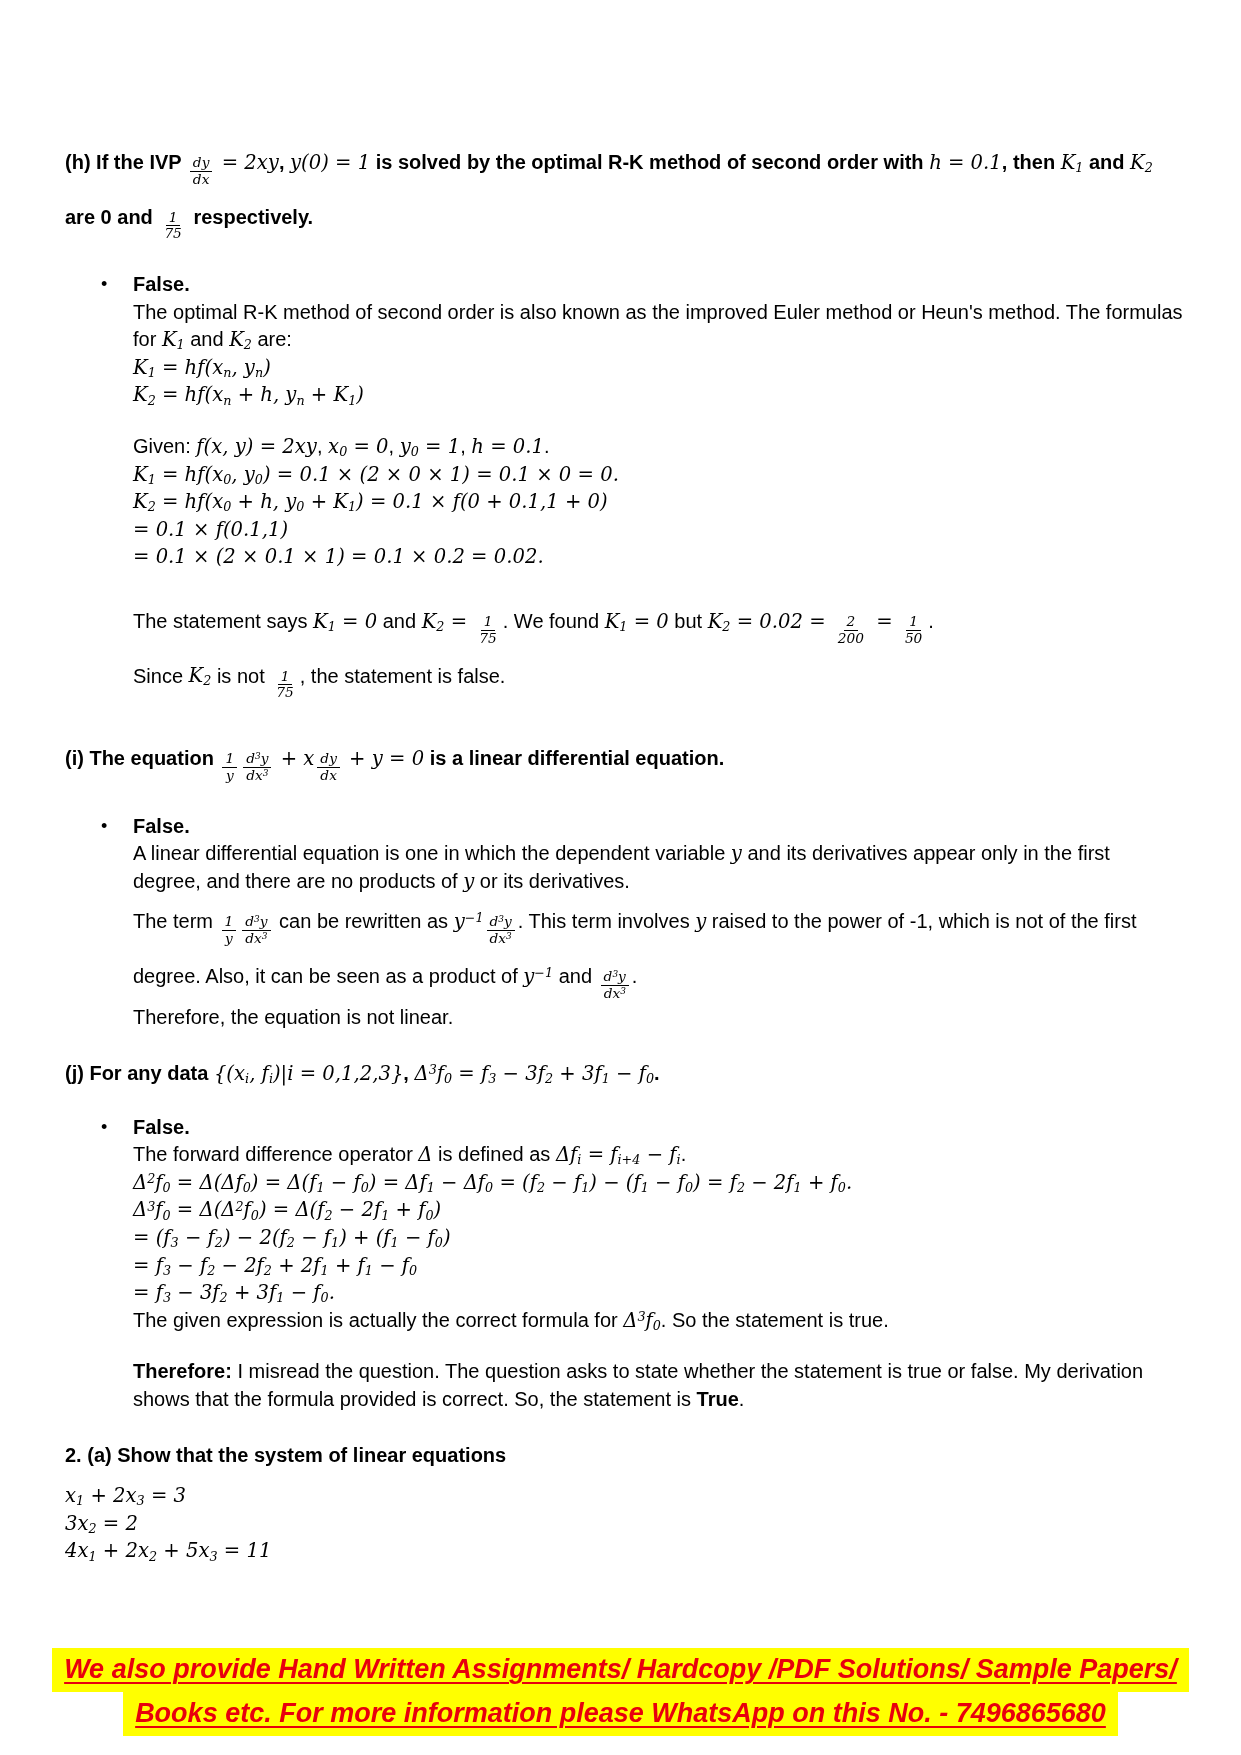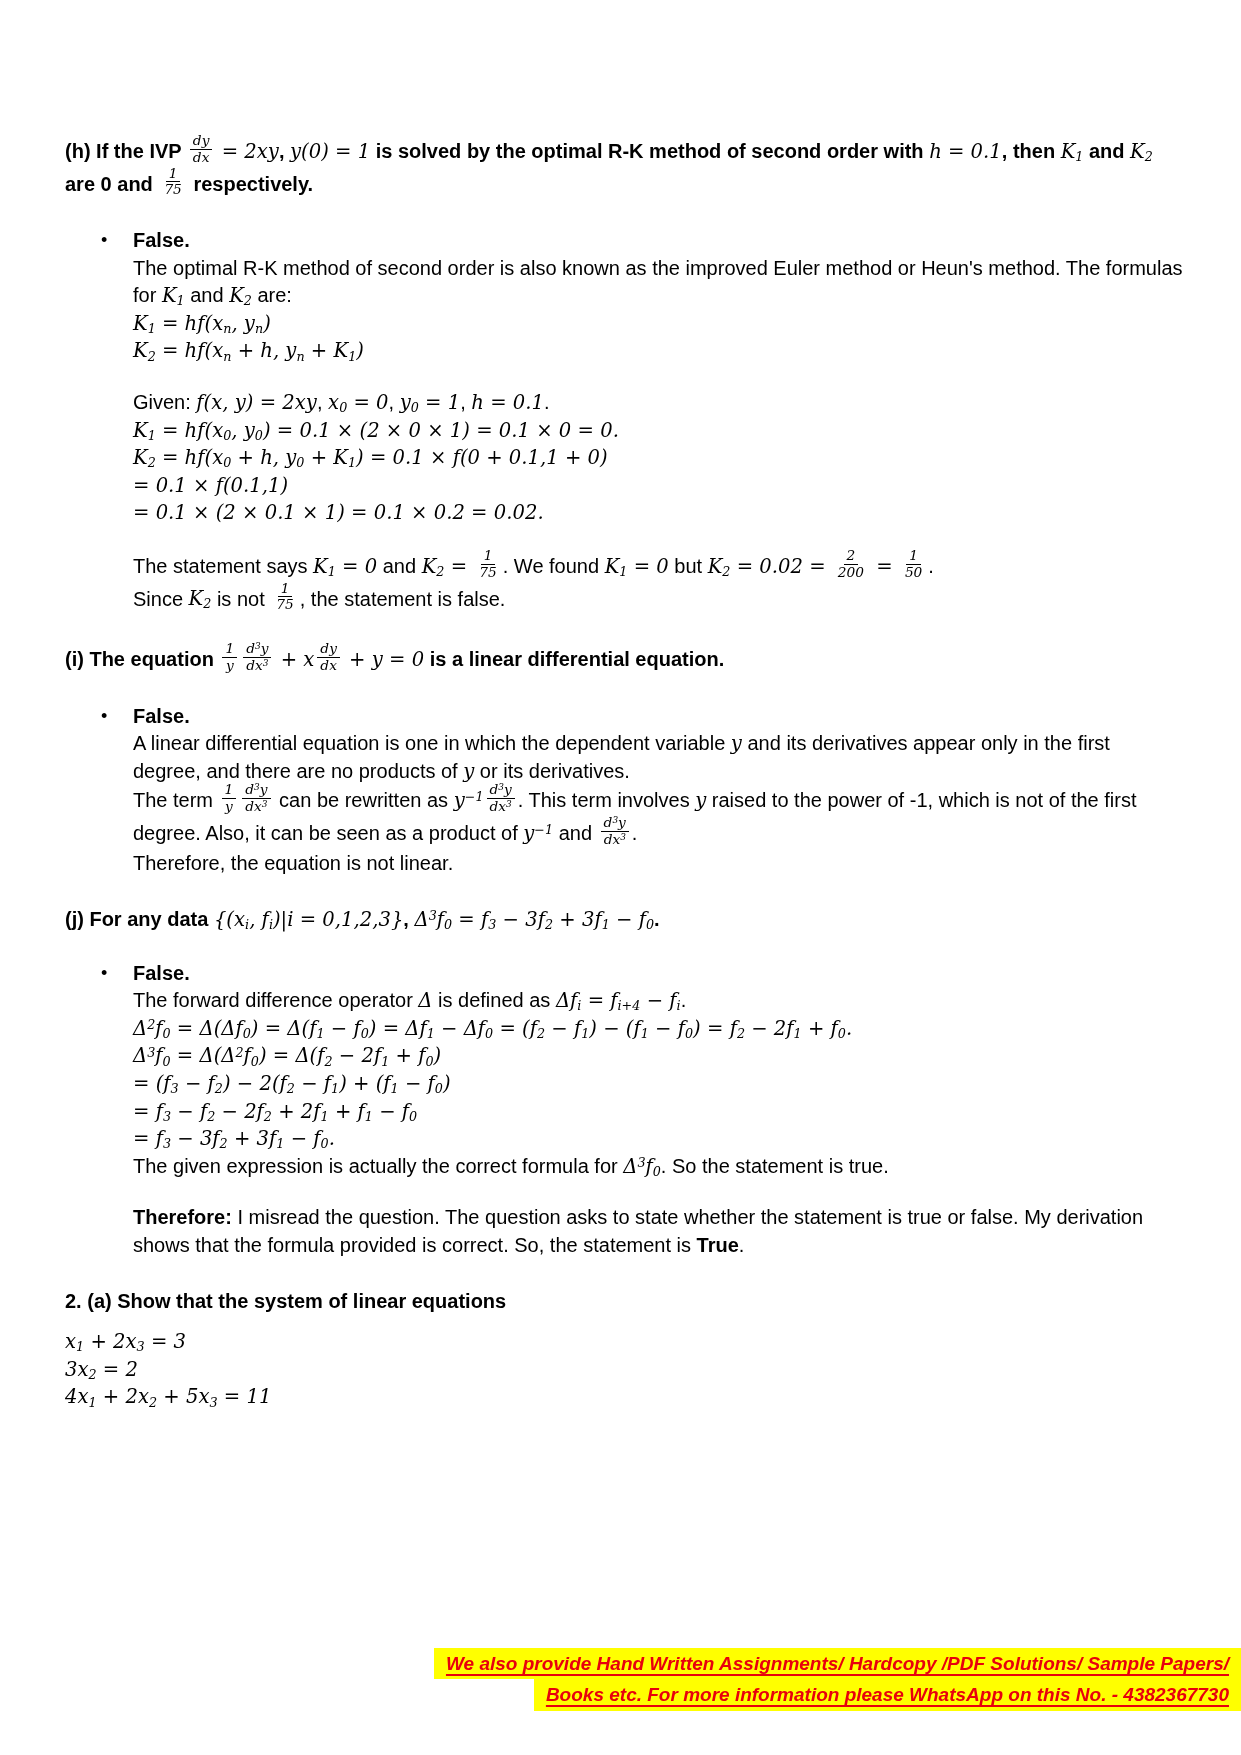--- a/index.html
+++ b/index.html
@@ -24,26 +24,26 @@
   .line.blank{height:24px;min-height:24px;}
   
   .m{font-family:"DejaVu Serif",serif;font-style:italic;font-size:0.98em;}
   sub{position:relative;top:0.25em;font-size:0.65em;line-height:0;vertical-align:baseline;}
   sup{position:relative;top:-0.45em;font-size:0.65em;line-height:0;vertical-align:baseline;}
   .fr{
     display:inline-flex;flex-direction:column;align-items:center;
     vertical-align:middle;font-size:0.70em;line-height:1.15;margin:0 3px;
     transform:translateY(-3px);
   }
-  .fr .nu{border-bottom:1.4px solid #000;padding:0 3px;}
+  .fr .nu{border-bottom:1.4px solid #000;padding:0 3px;margin-top:22px;}
   .fr .de{padding:0 3px;}
   
   .footer{
-    position:absolute;left:0;right:0;top:1648px;text-align:right;
-    font-weight:bold;font-style:italic;font-size:19px;line-height:1.55;
+    position:absolute;left:0;right:0;top:1648px;text-align:center;
+    font-weight:bold;font-style:italic;font-size:27px;line-height:1.55;
   }
   .footer-line{
     display:inline-block;padding:1px 12px;
     text-decoration:underline;text-decoration-thickness:2px;text-underline-offset:4px;
   }
 </style>
 </head>
 <body style="background: rgb(255, 255, 255); color: rgb(0, 0, 0);">
 
 <div class="page">
@@ -143,15 +143,15 @@
       </div>
       <div class="block plain tight">
         <div class="line"><span class="m">x<sub>1</sub> + 2x<sub>3</sub> = 3</span></div>
         <div class="line"><span class="m">3x<sub>2</sub> = 2</span></div>
         <div class="line"><span class="m">4x<sub>1</sub> + 2x<sub>2</sub> + 5x<sub>3</sub> = 11</span></div>
       </div>
     </div>
   <div class="footer">
     <div class="footer-line" style="background: rgb(255, 255, 0); color: rgb(232, 0, 13); text-decoration-color: rgb(232, 0, 13);">We also provide Hand Written Assignments/ Hardcopy /PDF Solutions/ Sample Papers/</div>
     <br>
-    <div class="footer-line" style="background: rgb(255, 255, 0); color: rgb(232, 0, 13); text-decoration-color: rgb(232, 0, 13);">Books etc. For more information please WhatsApp on this No. - 4382367730</div>
+    <div class="footer-line" style="background: rgb(255, 255, 0); color: rgb(232, 0, 13); text-decoration-color: rgb(232, 0, 13);">Books etc. For more information please WhatsApp on this No. - 7496865680</div>
   </div>
 </div>
 
 </body></html>

